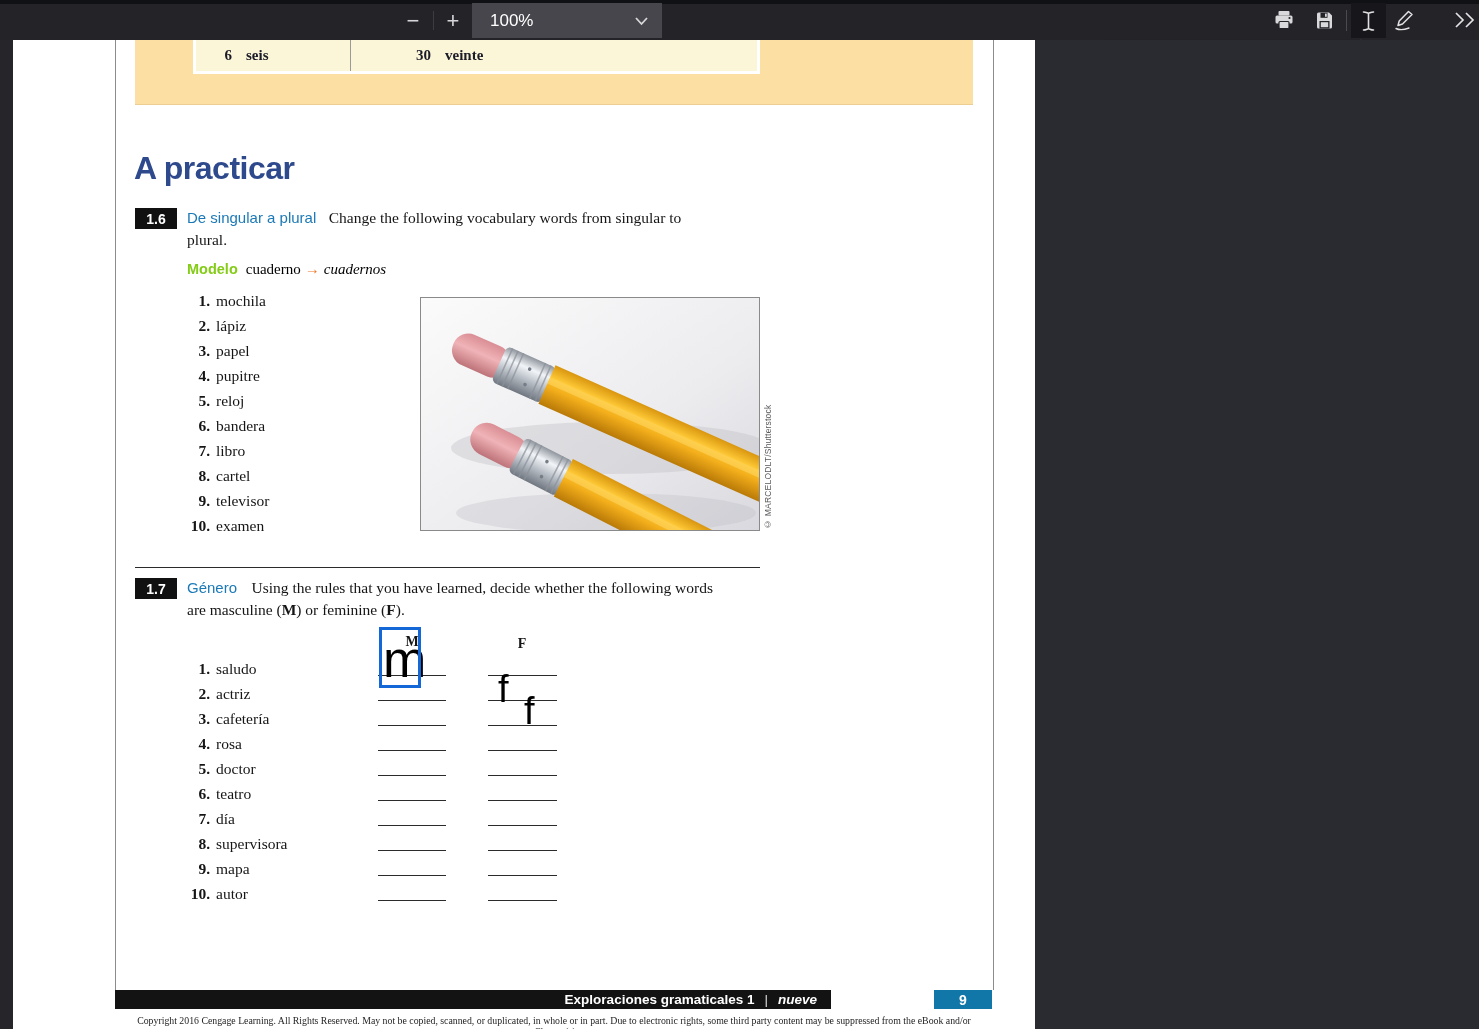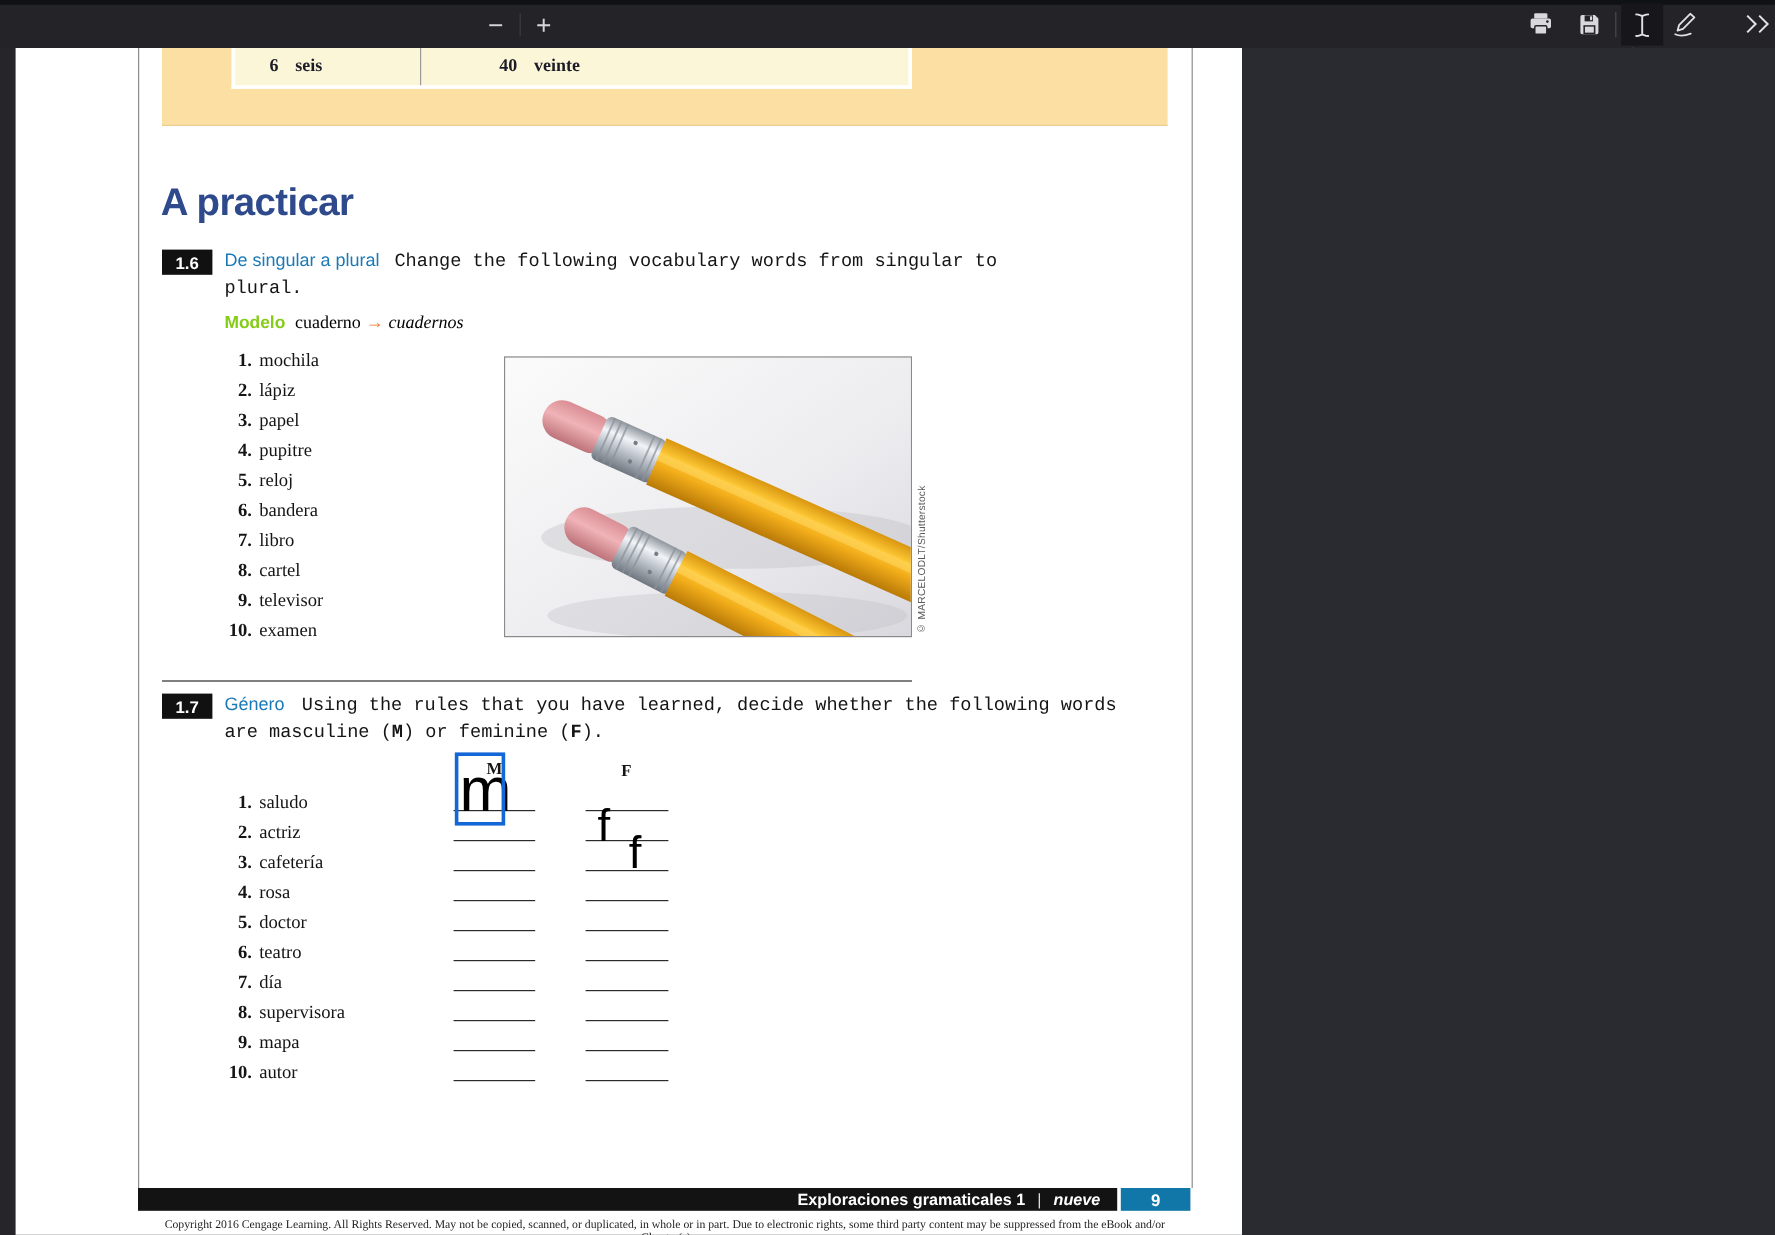--- a/index.html
+++ b/index.html
@@ -49,21 +49,21 @@
               font-weight:700; font-size:15px; color:#1c1c28; }
   .num-cell .nv { display:inline-block; text-align:right; }
   .num-cell + .num-cell { border-left:1px solid #9a9a9a; }
 
   #sec-title { position:absolute; left:134px; top:150px; font-size:32px; font-weight:800;
                letter-spacing:-0.5px; color:#2e4a8c; }
 
   .ex-badge { position:absolute; width:42px; height:21px; background:#111; color:#fff; font-weight:700;
               font-size:14px; display:flex; align-items:center; justify-content:center; }
   .ex-title { font-weight:400; font-size:15px; color:#1b79b7; }
-  .instr { font-family:Liberation Mono, monospace; font-size:15.5px; color:#151515; }
+  .instr { font-family:Liberation Serif, serif; font-size:15.5px; color:#151515; }
   .bold { font-weight:700; }
 
   #ex16-line1 { position:absolute; left:187px; top:209px; white-space:nowrap; }
   #ex16-line2 { position:absolute; left:187px; top:231px; }
   #modelo-line { position:absolute; left:187px; top:260px; white-space:nowrap; font-size:15px; }
   #modelo-label { color:#84cc16; font-weight:700; font-size:14.5px; margin-right:8px; }
   .modelo-arrow { color:#f0762b; font-weight:700; margin:0 4px; }
   .ital { font-style:italic; }
 
   .vlist { position:absolute; left:182px; }
@@ -88,38 +88,44 @@
              font-weight:700; font-size:14px; color:#151515; }
 
   
   #sel-box { position:absolute; left:379px; top:627px; width:42px; height:61px; border:3px solid #1467d6; cursor:move; }
   .anno-text { position:absolute; color:#000; line-height:1; font-family:"Liberation Sans", sans-serif; cursor:pointer; }
   #anno-m  { left:383px; top:633px; font-size:52px; }
   #anno-f1 { left:498px; top:670px; font-size:38px; }
   #anno-f2 { left:524px; top:692px; font-size:38px; }
 
   
-  #footer-bar { position:absolute; left:115px; top:990px; width:816px; height:19px; background:#131313;
+  #footer-bar { position:absolute; left:115px; top:990px; width:716px; height:19px; background:#131313;
                 display:flex; align-items:center; justify-content:flex-end; padding-right:14px;
                 color:#fff; font-size:13.5px; font-weight:700; }
   #footer-sep { display:inline-block; margin:0 10px; font-weight:400; color:#ddd; }
   #footer-word { font-style:italic; }
   #page-num-box { position:absolute; left:934px; top:990px; width:58px; height:19px; background:#1177a9;
                   color:#fff; font-weight:700; font-size:14px; display:flex; align-items:center; justify-content:center; }
   #copyright { position:absolute; left:115px; top:1015px; width:878px; text-align:center;
                font-family:"Liberation Serif", serif; font-size:9.8px; color:#1d1d1d; }
 </style>
 </head>
 <body>
 
 <div id="toolbar">
   <div id="toolbar-topstrip"></div>
   <div id="zoom-out" class="tb-btn">−</div>
   <div id="tb-div1"></div>
   <div id="zoom-in" class="tb-btn">+</div>
+  <div id="zoom-dd">
+    <span>100%</span>
+    <svg width="13" height="9" viewBox="0 0 13 9">
+      <polyline points="1,1 6.5,7 12,1" fill="none" stroke="#d8d8d8" stroke-width="1.8"></polyline>
+    </svg>
+  </div>
 
   <div class="ticon" style="left:1271px;">
     <svg width="22" height="22" viewBox="0 0 22 22">
       <rect x="5.5" y="2" width="11" height="4.5" rx="1" fill="#d9d9db"></rect>
       <rect x="2.5" y="6.5" width="17" height="8" rx="1.5" fill="#d9d9db"></rect>
       <circle cx="16.5" cy="9" r="1.1" fill="#232328"></circle>
       <rect x="6" y="12.5" width="10" height="7" rx="1" fill="#d9d9db" stroke="#232328" stroke-width="1.2"></rect>
     </svg>
   </div>
   <div class="ticon" style="left:1311px;">
@@ -169,21 +175,21 @@
 <div class="page-rule" style="left:115px;"></div>
 <div class="page-rule" style="left:993px;"></div>
 
 <div id="tan-box">
   <div id="num-table">
     <div class="num-cell" style="width:154px; padding-left:12px;">
       <span class="nv" style="width:24px;">6</span>
       <span style="margin-left:14px;">seis</span>
     </div>
     <div class="num-cell" style="width:209px; padding-left:56px;">
-      <span class="nv" style="width:24px;">40</span>
+      <span class="nv" style="width:24px;">30</span>
       <span style="margin-left:14px;">veinte</span>
     </div>
   </div>
 </div>
 
 <div id="sec-title">A practicar</div>
 
 <div class="ex-badge" style="left:135px; top:208px;">1.6</div>
 <div id="ex16-line1">
   <span class="ex-title">De singular a plural</span>

